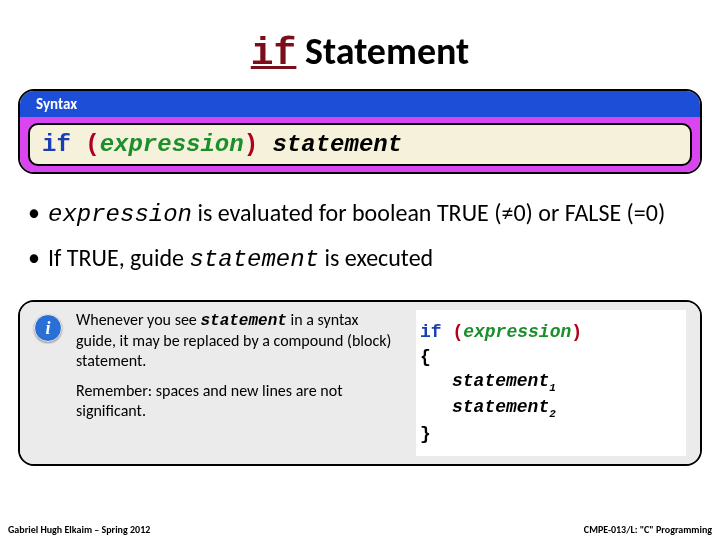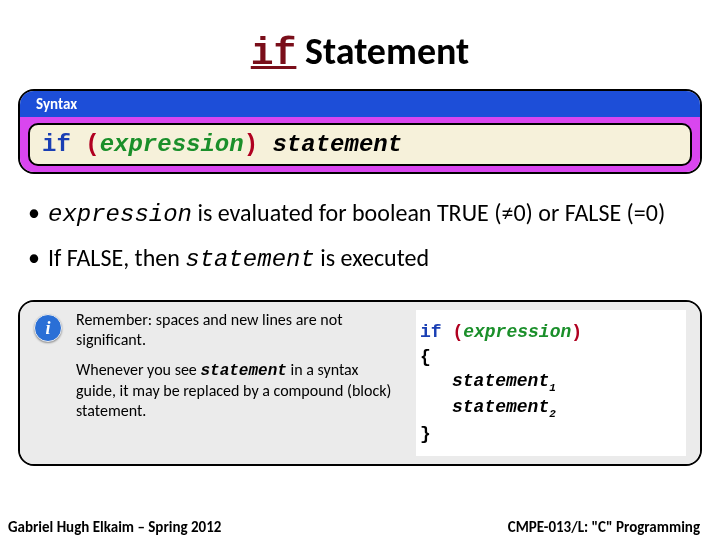--- a/index.html
+++ b/index.html
@@ -94,24 +94,24 @@
     align-self: stretch;
   }
   .code-ex .kw { color: #1a3fb4; }
   .code-ex .paren { color: #b00020; }
   .code-ex .expr { color: #1a8f2a; font-style: italic; }
   .code-ex .stmt { font-style: italic; }
   .code-ex .sub { font-size: 11px; font-style: italic; vertical-align: sub; }
   .footer {
     position: absolute;
     bottom: 4px;
-    left: 0; right: 12px;
+    left: 0; right: 0;
     display: flex;
     justify-content: space-between;
-    font-size: 15px;
+    font-size: 10px;
     font-weight: bold;
     padding: 0 8px;
   }
 </style>
 </head>
 <body>
 
 <div class="title">
   <span class="mono">if</span><span> Statement</span>
 </div>
@@ -128,33 +128,33 @@
 <div class="bullets">
   <div class="row">
     <span class="dot">•</span>
     <div>
       <span class="mono-i">expression</span><span> is evaluated for boolean TRUE (≠0) or FALSE (=0)</span>
     </div>
   </div>
   <div class="row">
     <span class="dot">•</span>
     <div>
-      <span>If FALSE, then </span><span class="mono-i">statement</span><span> is executed</span>
+      <span>If TRUE, guide </span><span class="mono-i">statement</span><span> is executed</span>
     </div>
   </div>
 </div>
 
 <div class="panel note">
   <div class="panel-body note-body">
     <div class="info-icon">i</div>
     <div class="note-text">
-      <p>Remember: spaces and new lines are not significant.</p>
       <p>
         <span>Whenever you see </span><span class="mono-b">statement</span><span> in a syntax guide, it may be replaced by a compound (block) statement.</span>
       </p>
+      <p>Remember: spaces and new lines are not significant.</p>
     </div>
     <div class="code-ex">
       <div>
         <span class="kw">if </span><span class="paren">(</span><span class="expr">expression</span><span class="paren">)</span>
       </div>
       <div>{</div>
       <div style="padding-left:32px;">
         <span class="stmt">statement</span><span class="sub">1</span>
       </div>
       <div style="padding-left:32px;">

